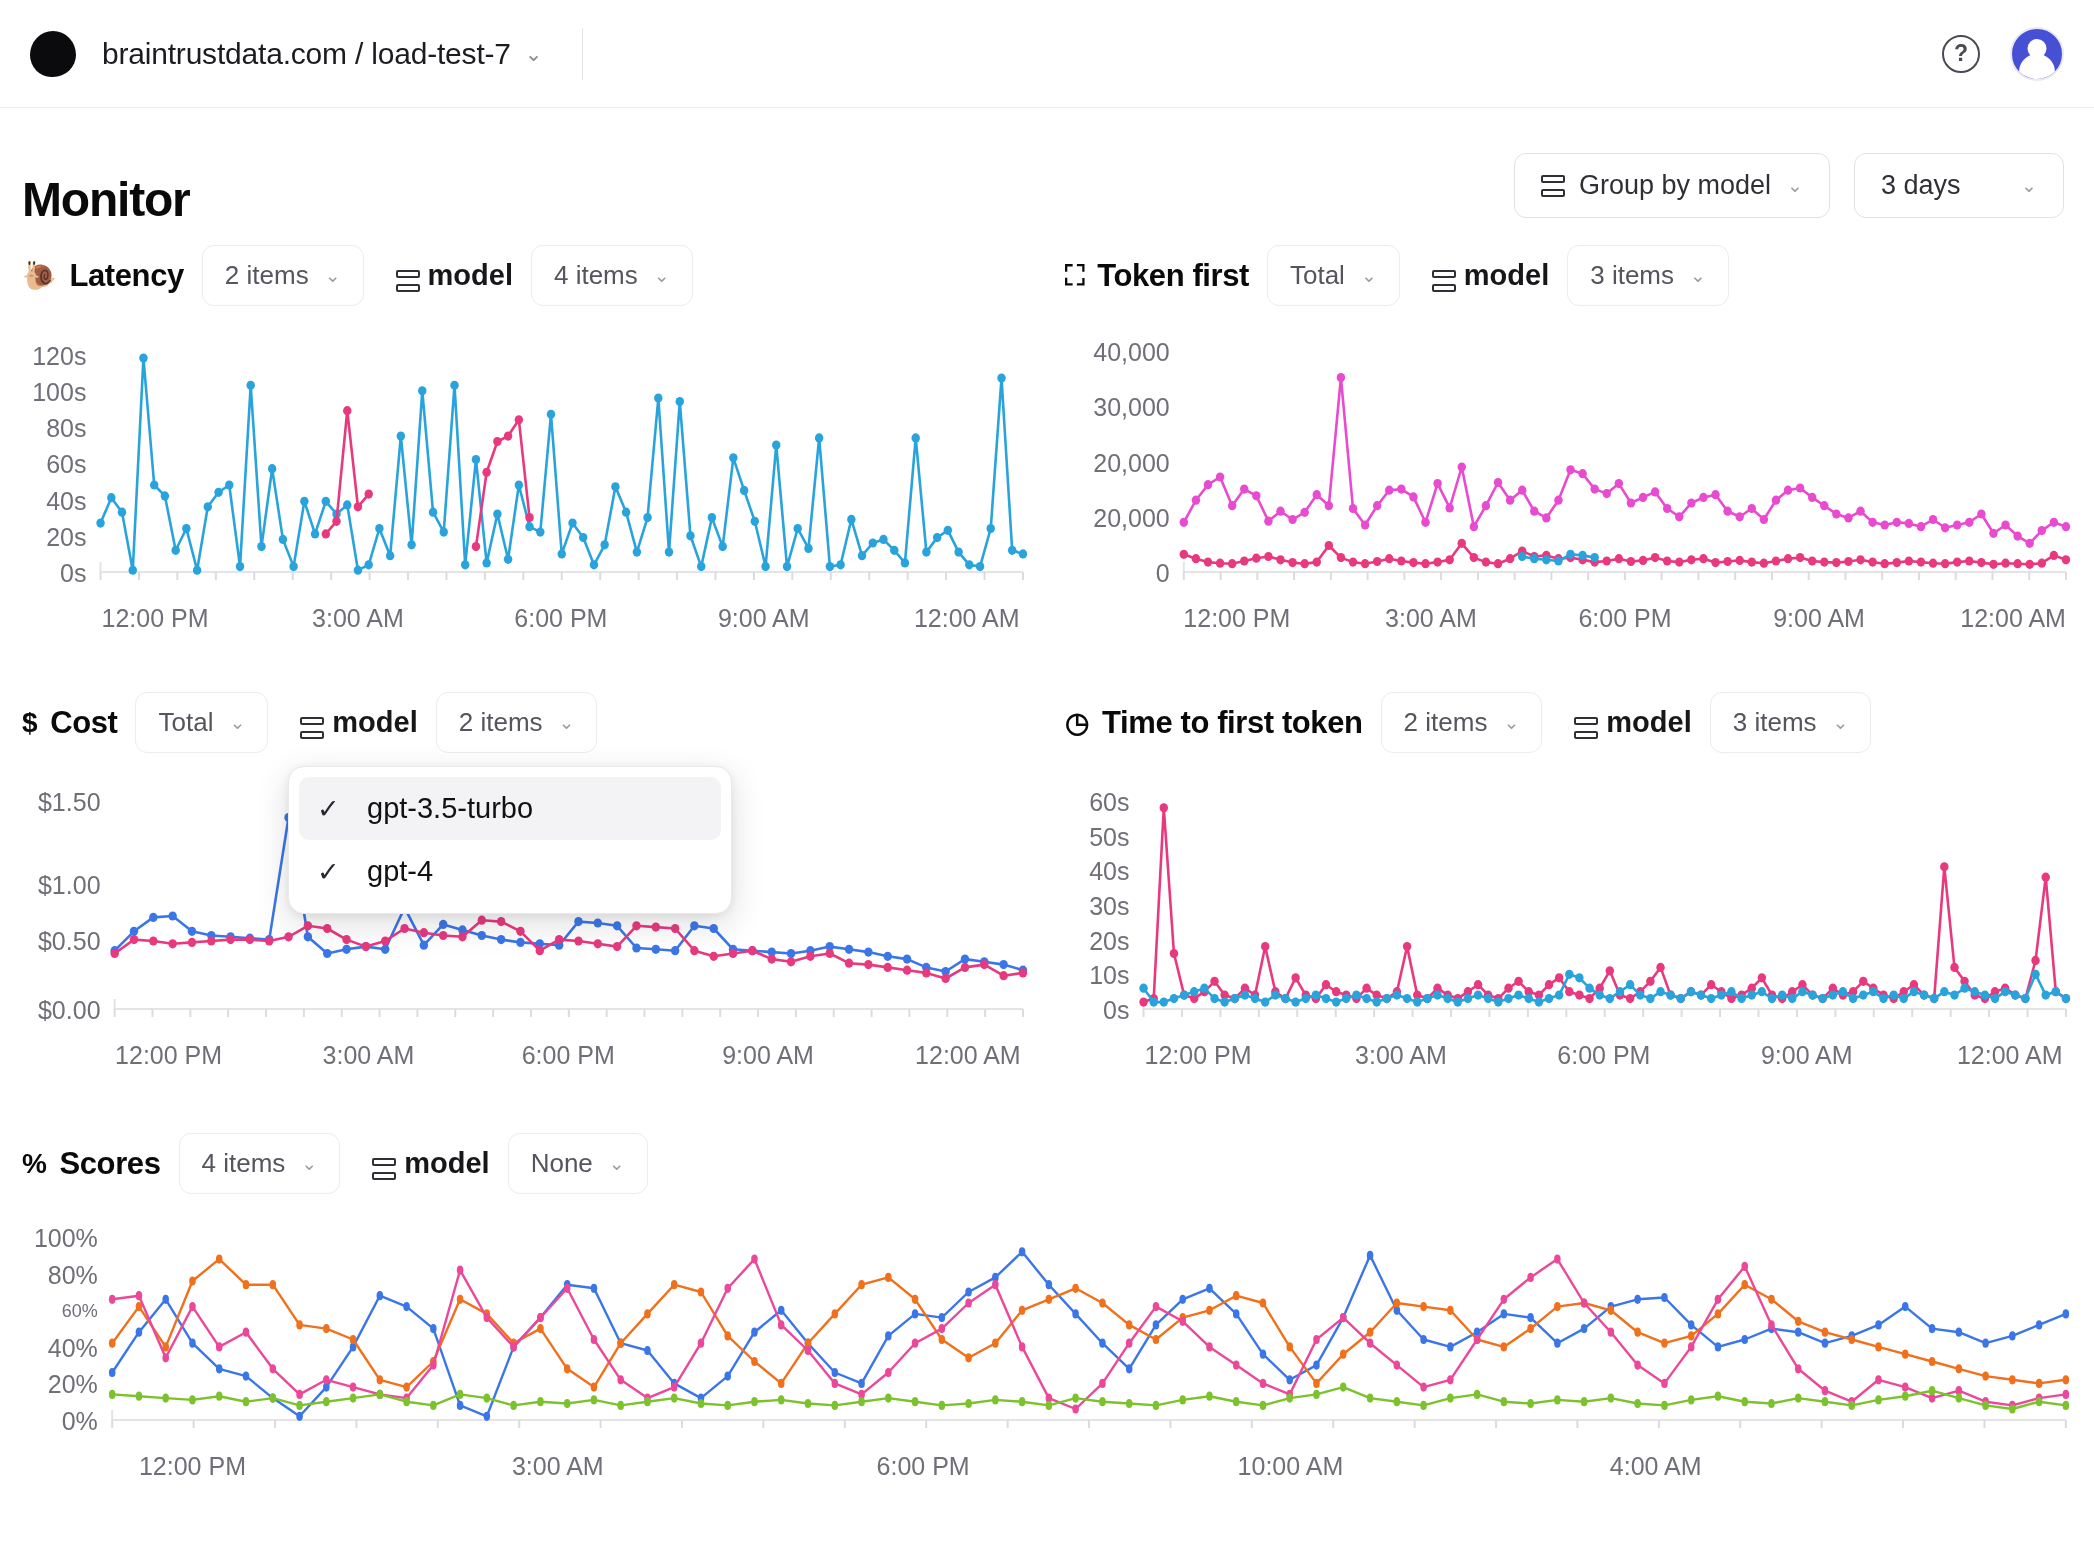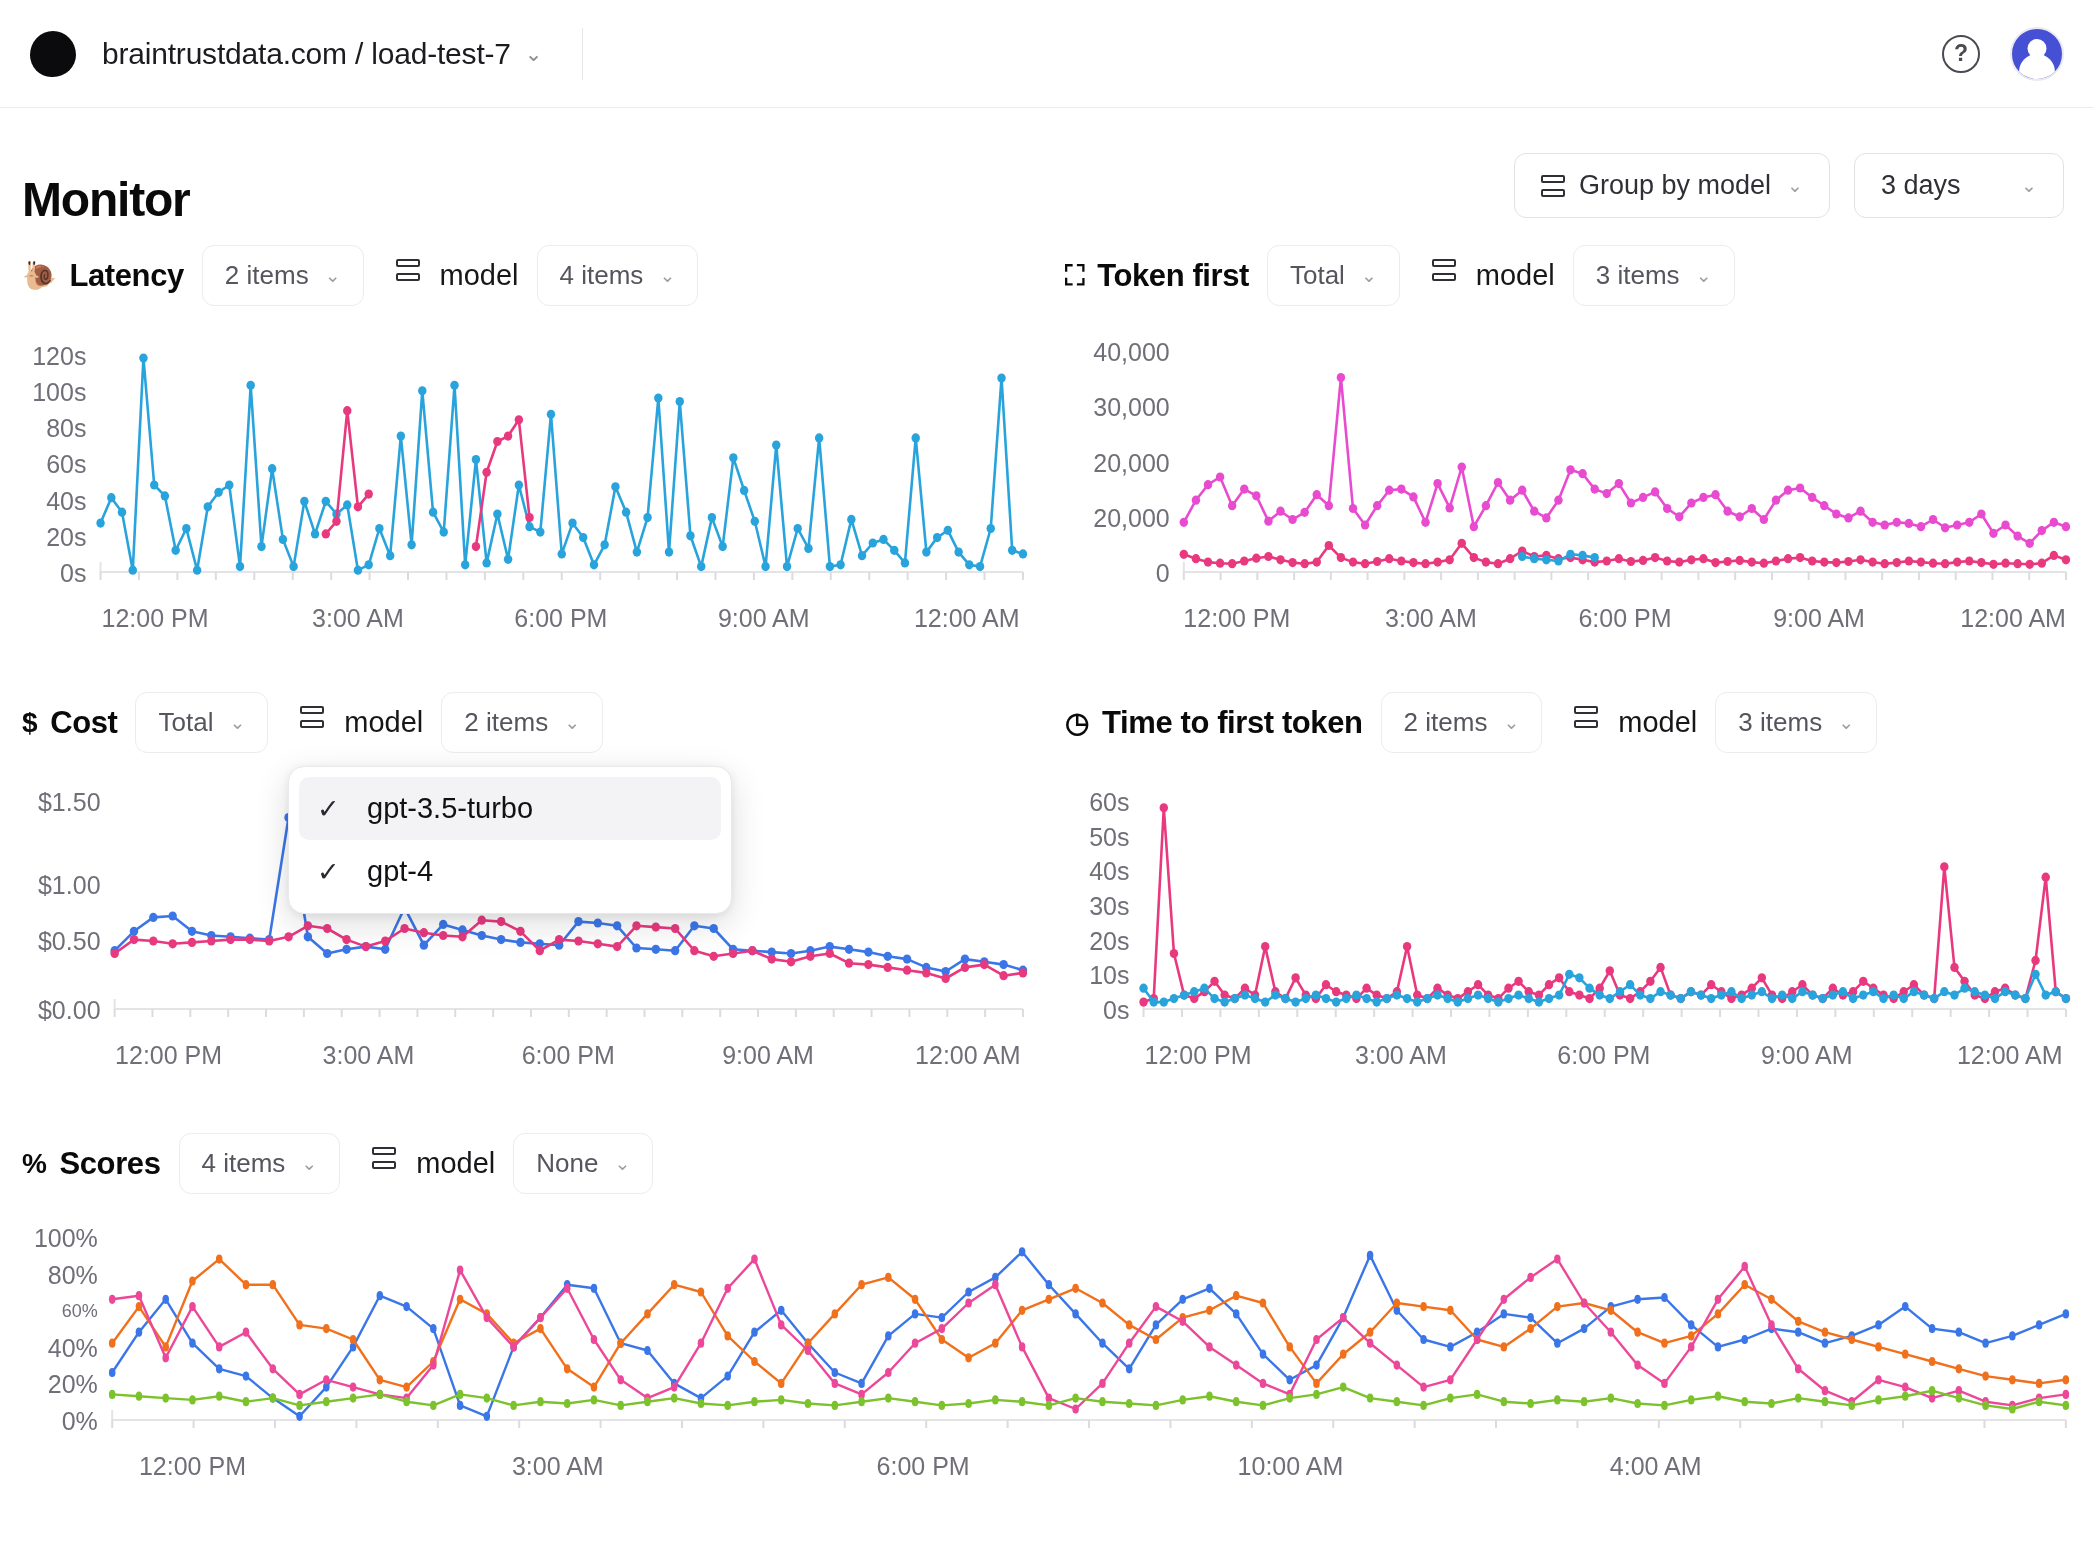--- a/index.html
+++ b/index.html
@@ -122,22 +122,22 @@
     display: flex; align-items: center; gap: 18px;
     margin-bottom: 22px; flex-wrap: nowrap;
   }
   .panel-title {
     display: flex; align-items: center; gap: 13px;
     font-size: 31px; font-weight: 700; color: #0a0a0b;
     letter-spacing: -0.4px; white-space: nowrap;
   }
   .panel-title .ic { font-size: 28px; line-height: 1; display:inline-flex; }
   .grp-label {
-    display: flex; align-items: flex-start; gap: 20px;
-    font-size: 29px; font-weight: 400; color: #17171a;
+    display: flex; align-items: flex-end; gap: 8px;
+    font-size: 29px; font-weight: 700; color: #17171a;
     margin-left: 14px; white-space: nowrap;
   }
 
   
   .chart-wrap { position: relative; }
   .chart-wrap svg { display: block; width: 100%; }
   .xlabels {
     display: flex; position: relative; height: 40px;
     margin-top: 6px;
   }

